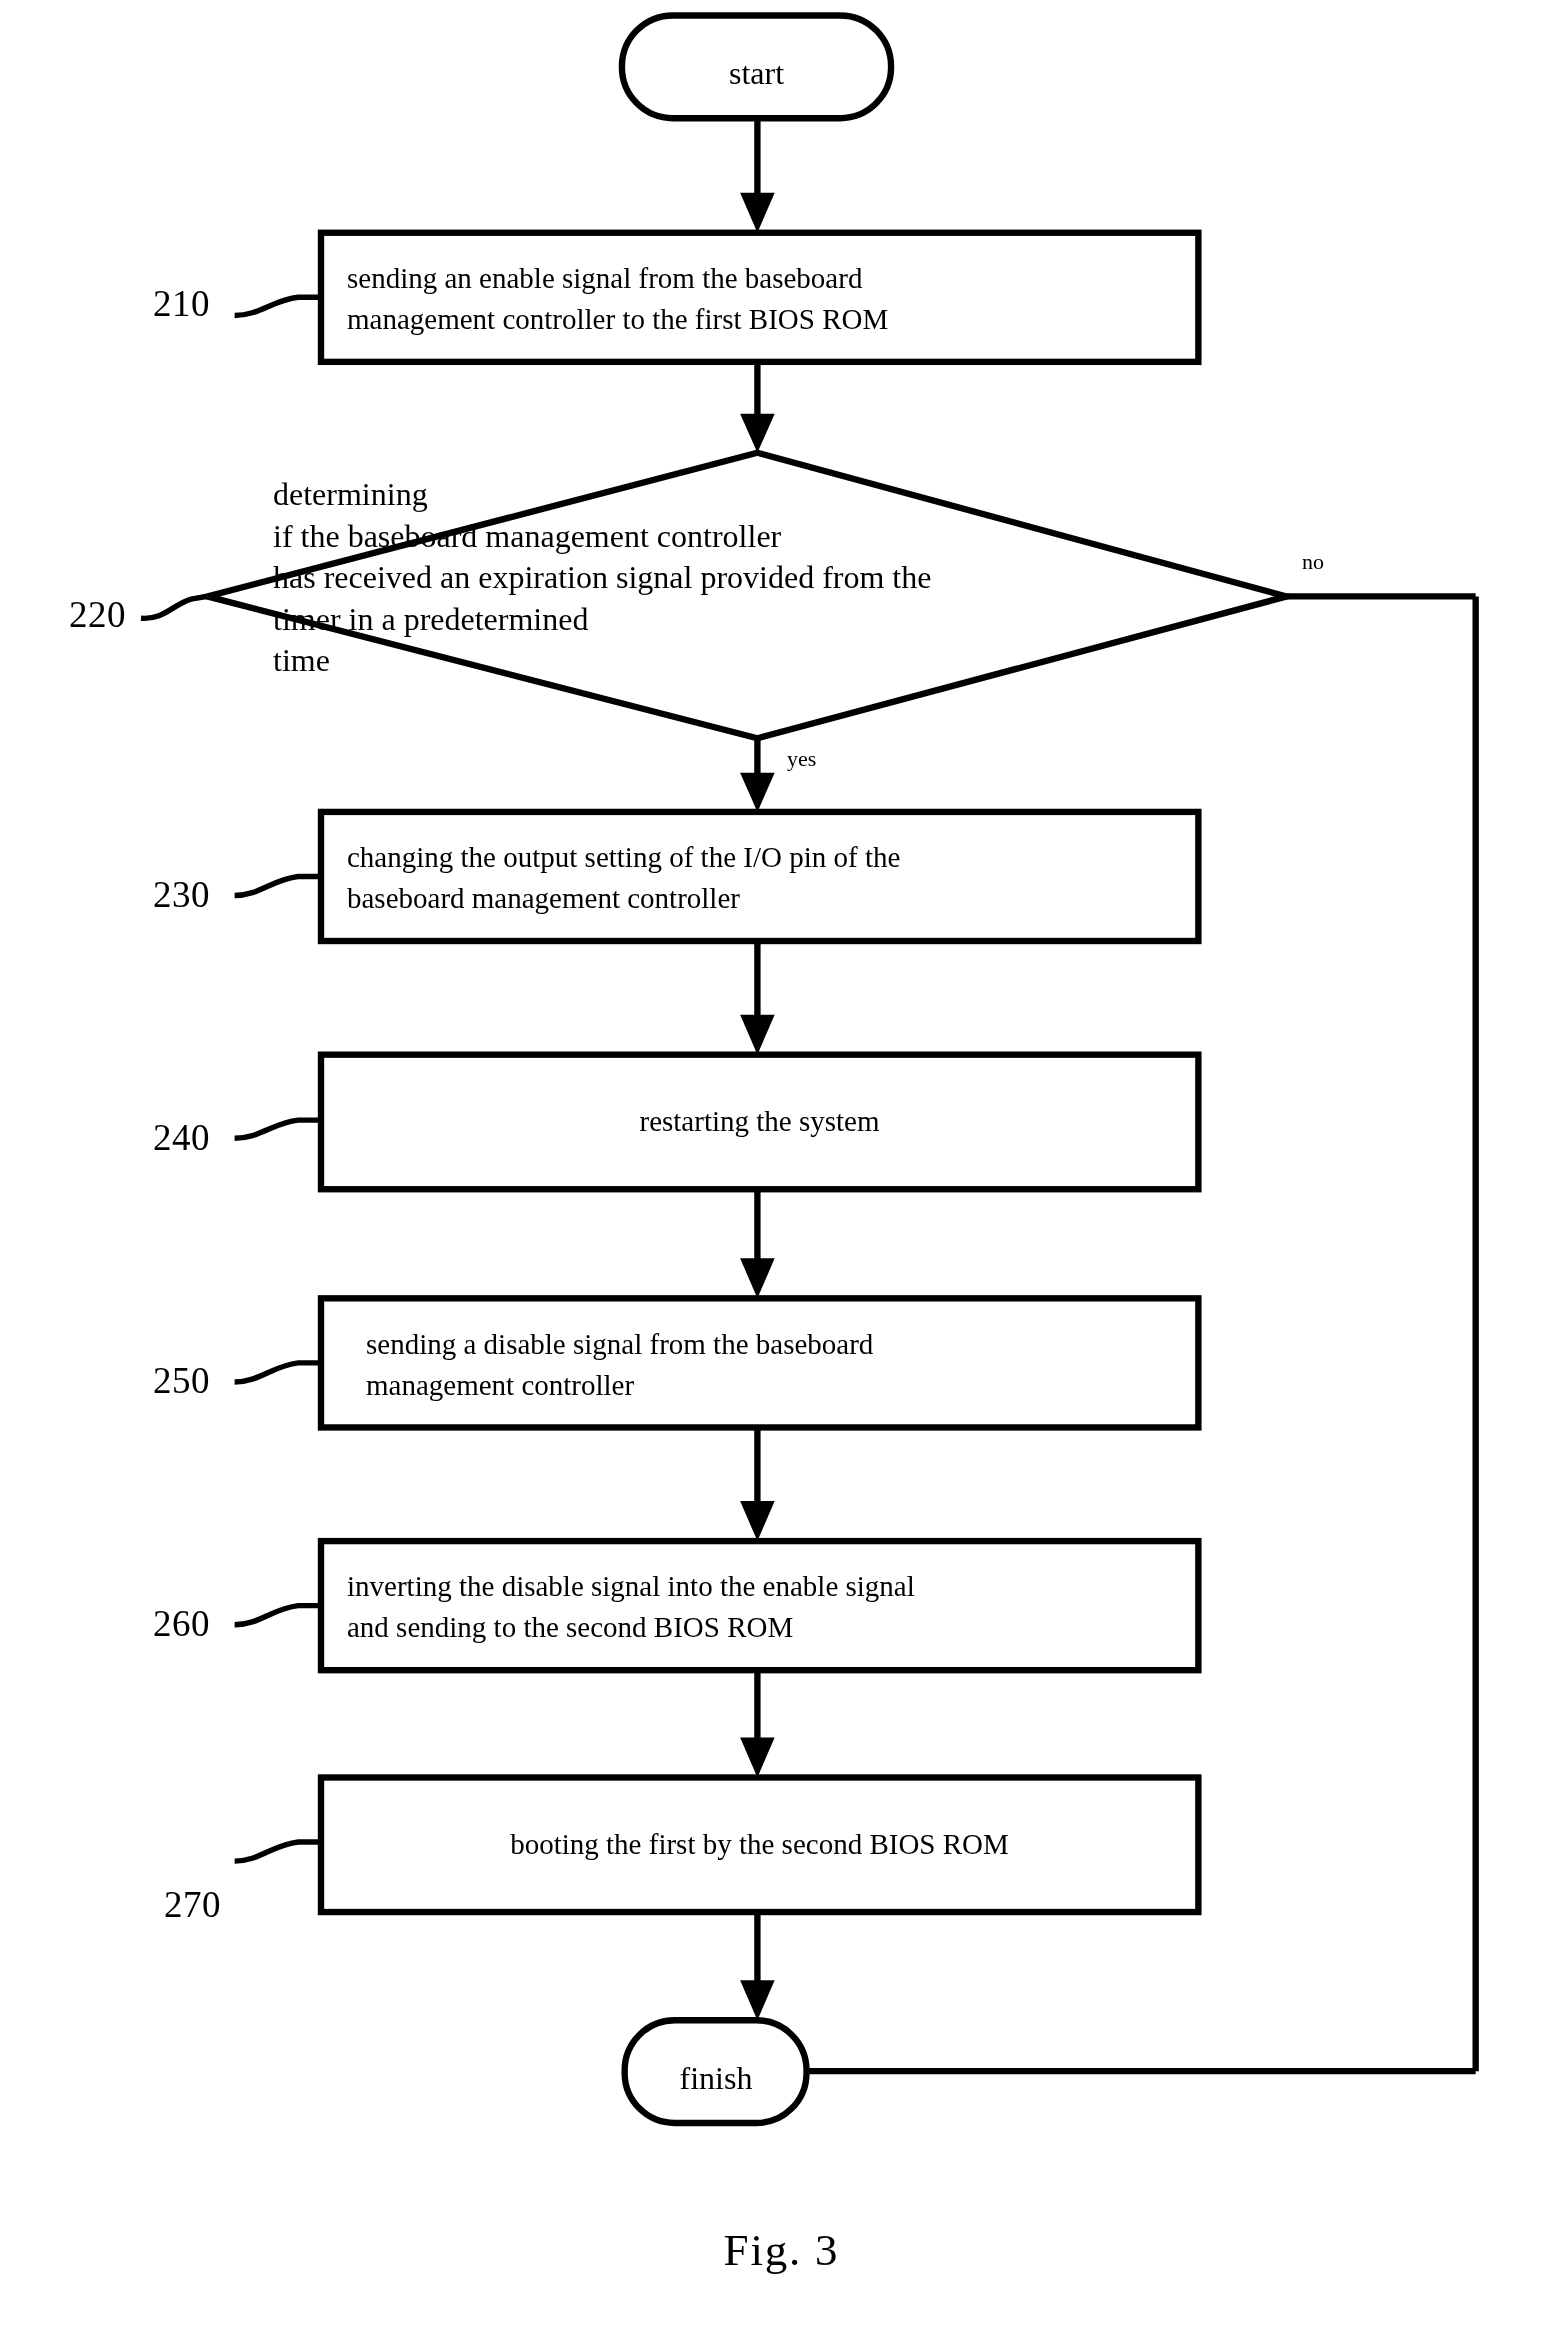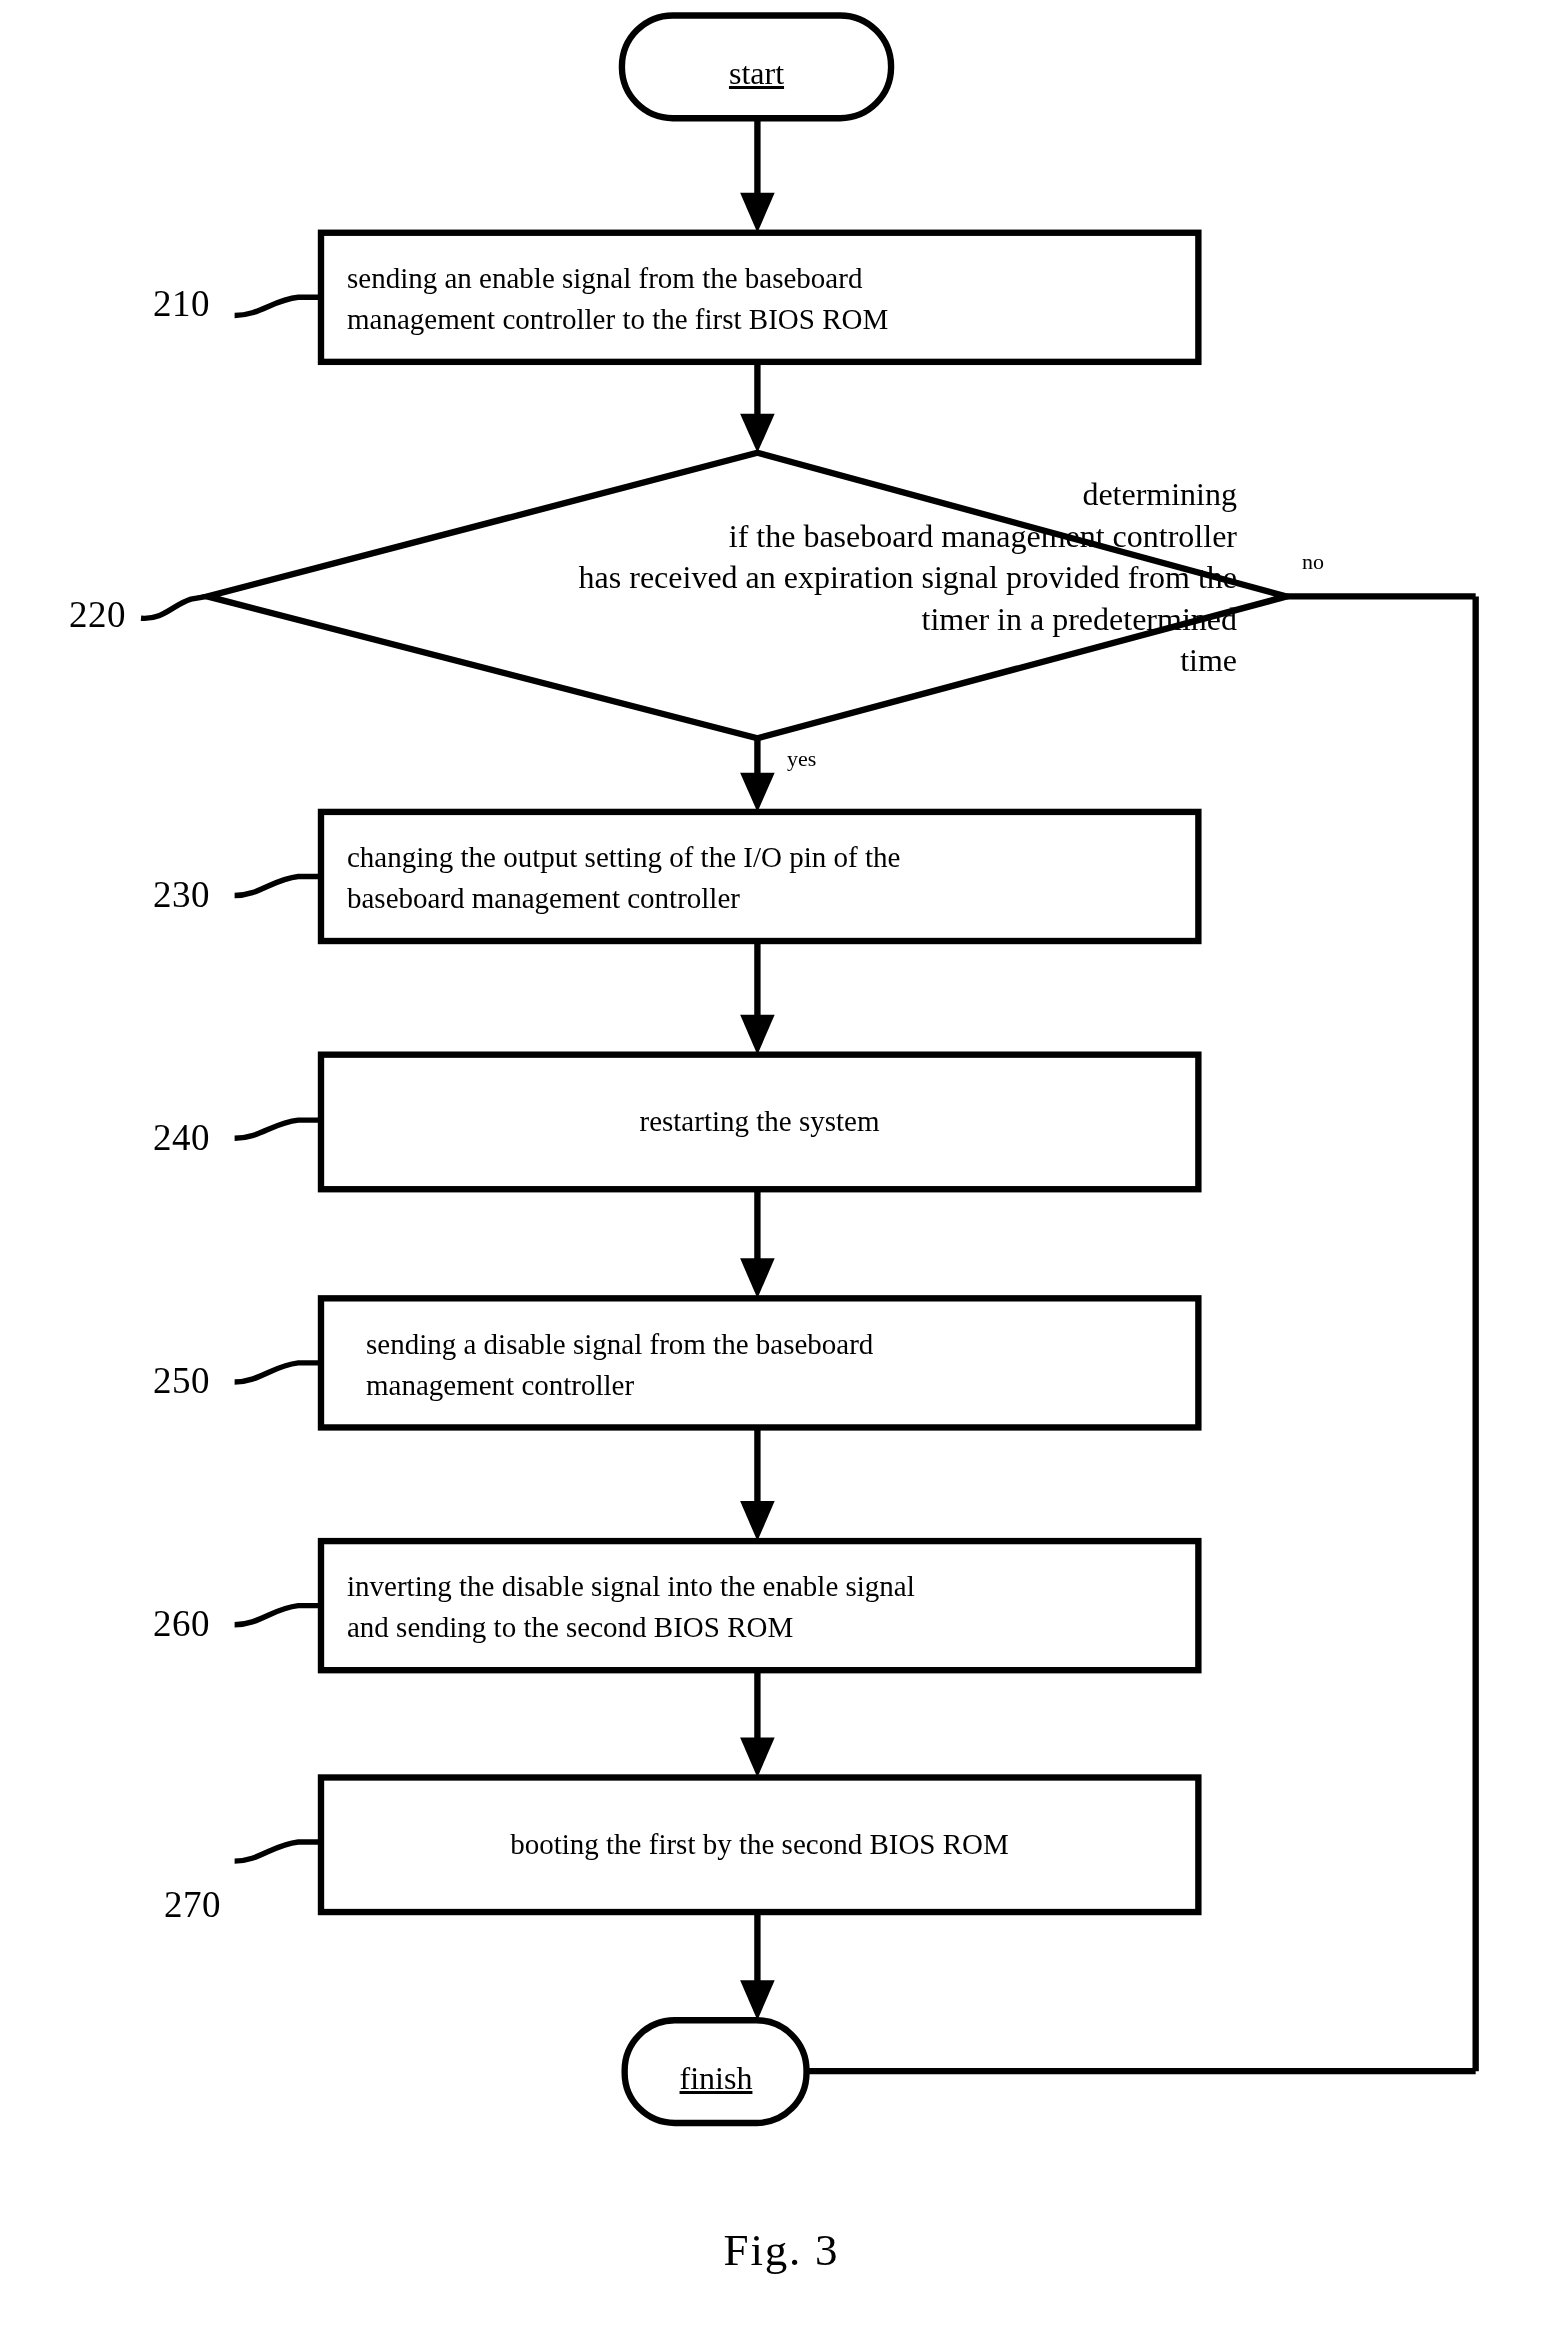--- a/index.html
+++ b/index.html
@@ -26,29 +26,28 @@
     position: absolute;
     font-family: "Liberation Serif", "DejaVu Serif", serif;
     color: #000;
     white-space: pre-line;
     line-height: 1.42;
     pointer-events: none;
   }
   .terminal-label {
     font-size: 32px;
     text-align: center;
-    text-decoration: underline;
   }
   .process-label {
     font-size: 29px;
     text-align: left;
   }
   .decision-label {
     font-size: 32px;
-    text-align: right;
+    text-align: left;
     line-height: 1.30;
   }
   .ref-num {
     position: absolute;
     font-size: 37px;
     letter-spacing: 0.5px;
     text-align: left;
   }
   .edge-label {
     position: absolute;

